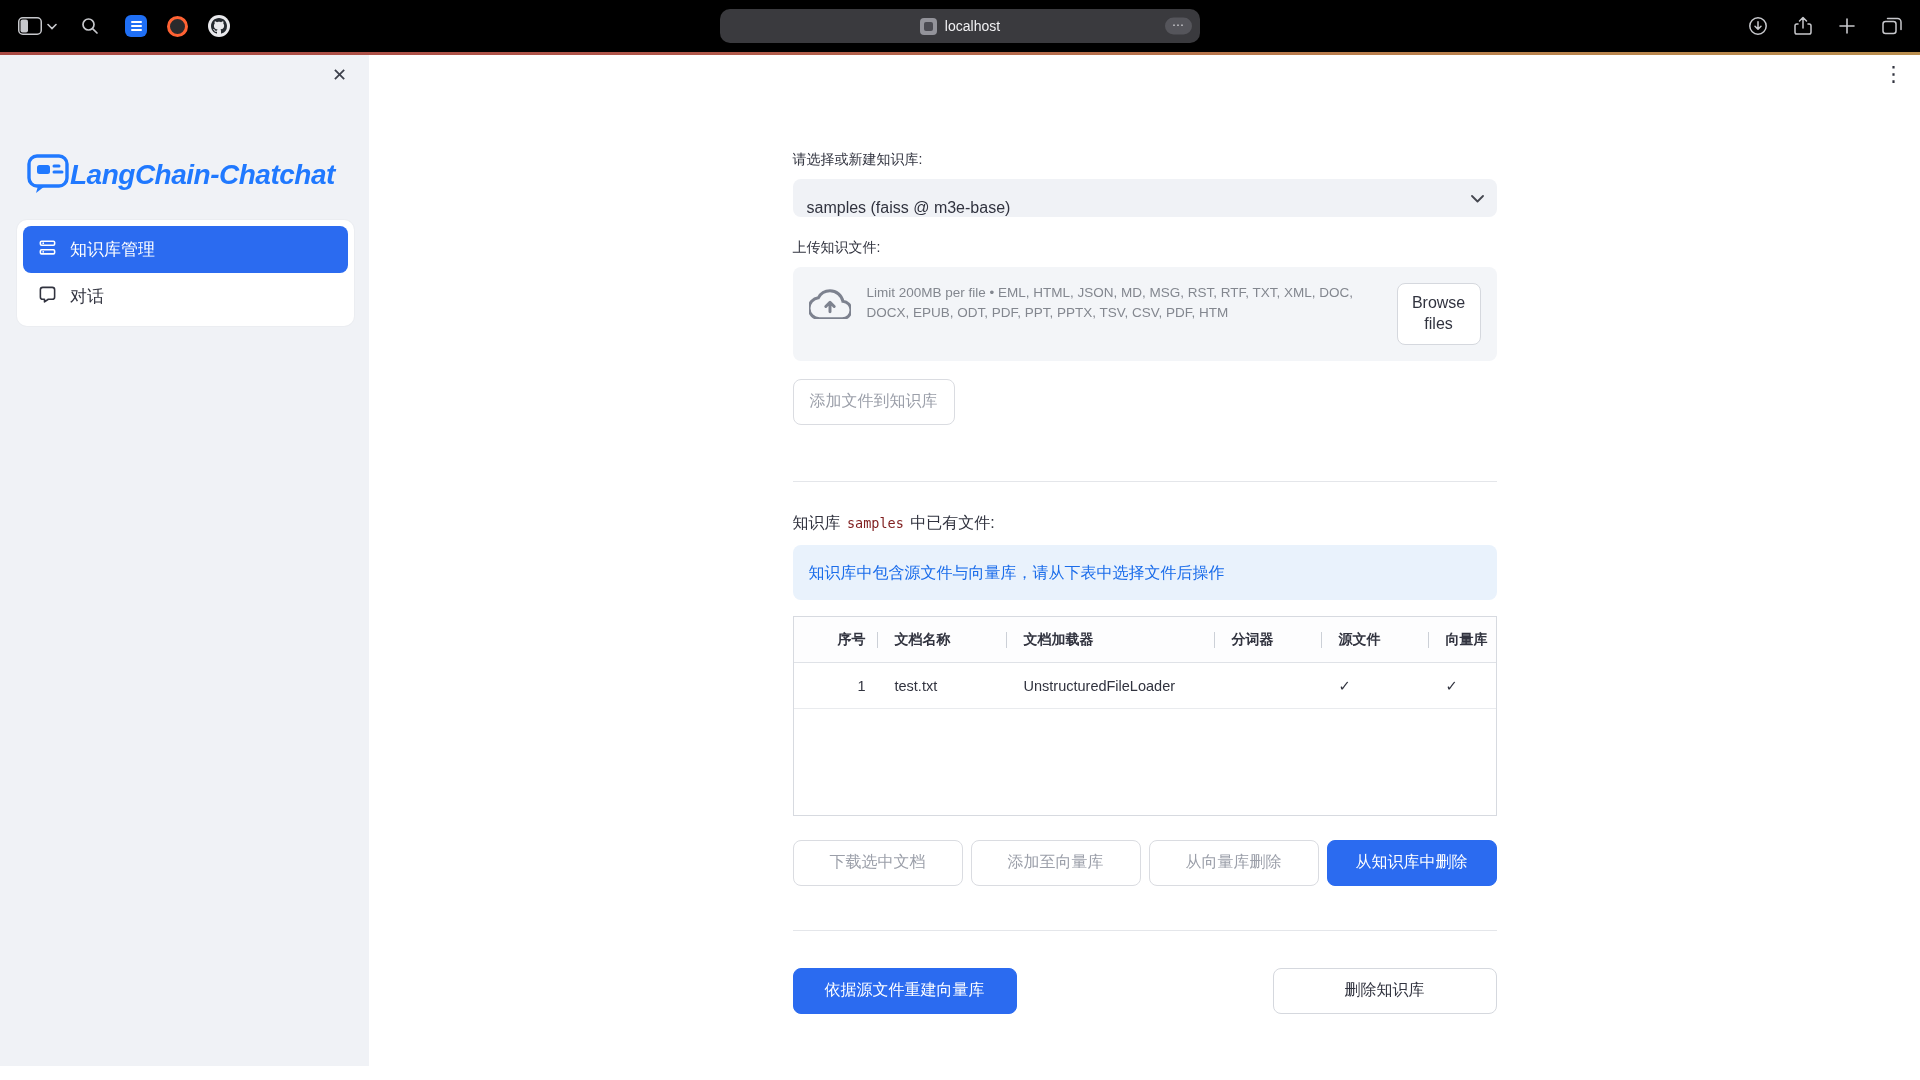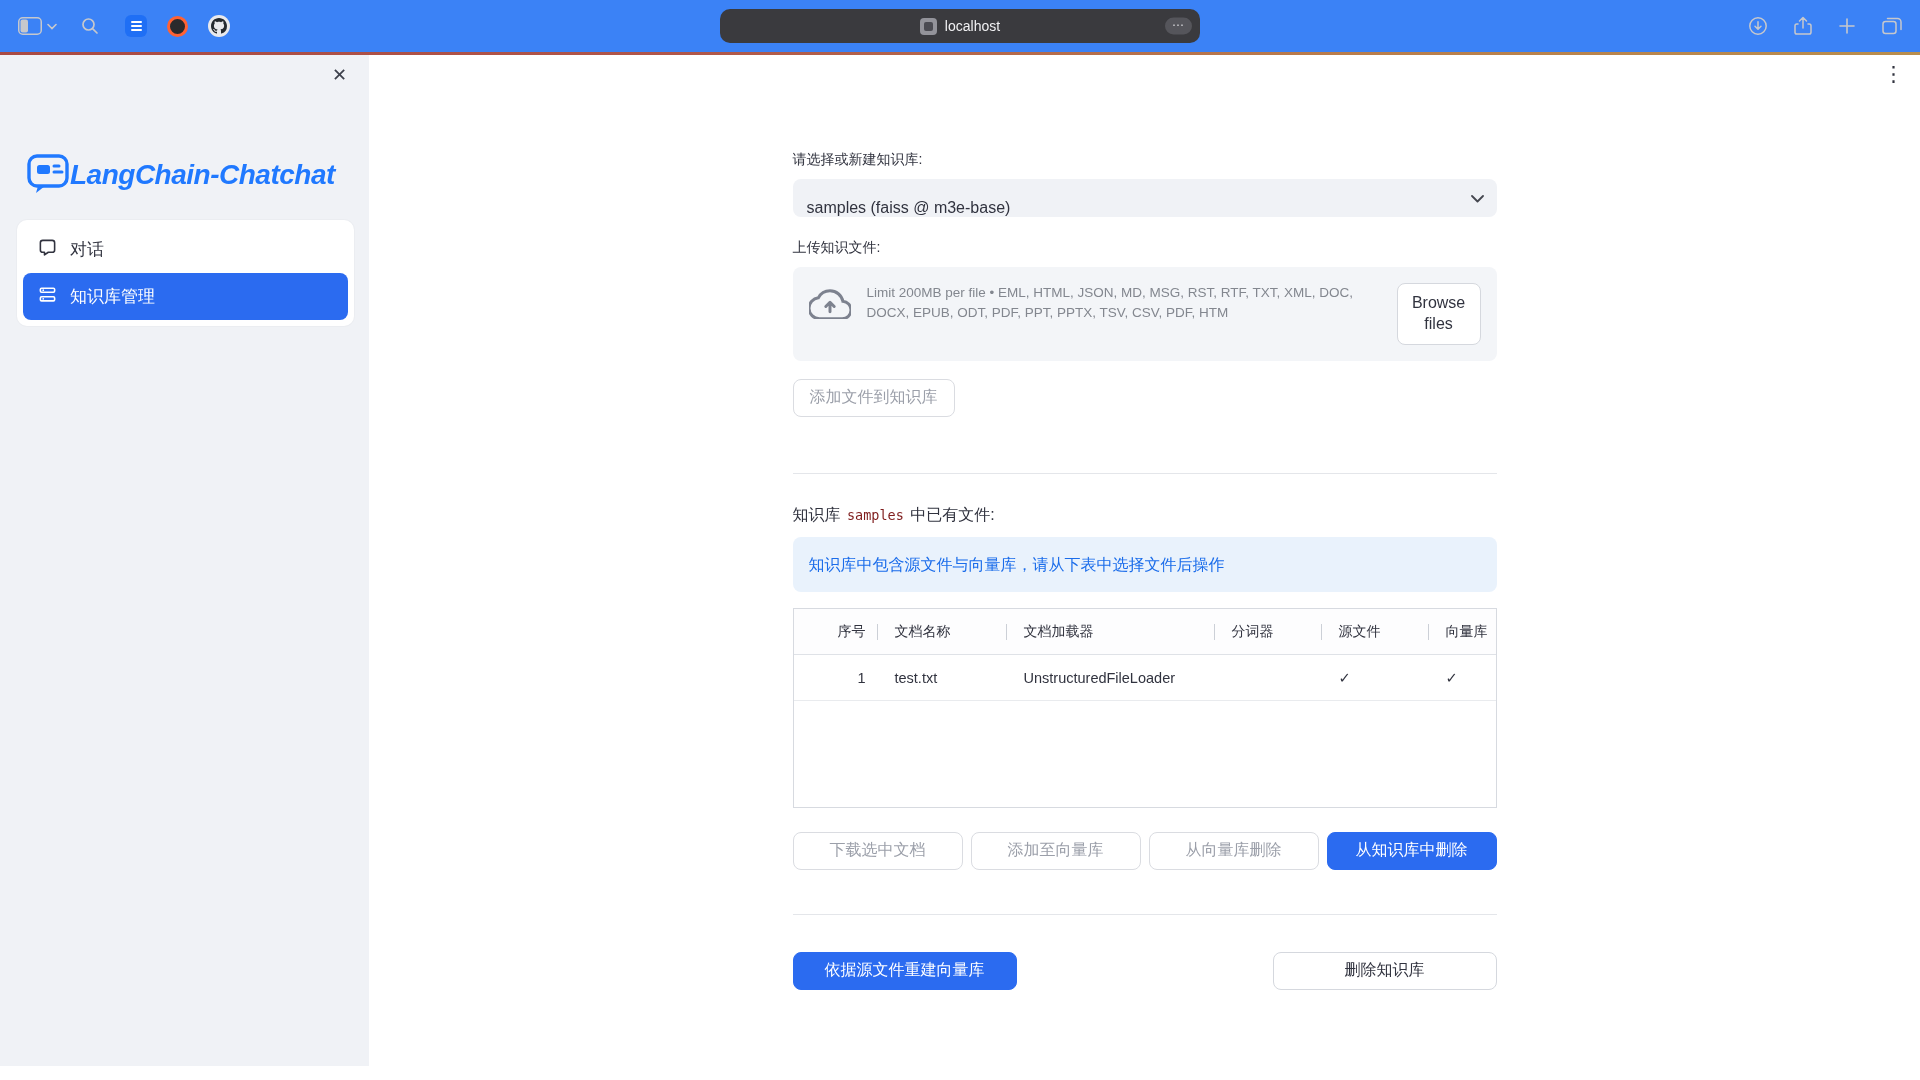--- a/index.html
+++ b/index.html
@@ -1,21 +1,21 @@
 <!DOCTYPE html>
 <html><head>
 <meta charset="utf-8">
 <style>
   * { margin:0; padding:0; box-sizing:border-box; }
   html,body { width:1920px; height:1080px; }
   body { font-family:"Liberation Sans",sans-serif; background:#fff; overflow:hidden; }
   .canvas { position:relative; width:1920px; height:1080px; background:#fff; }
 
   
-  .chrome { position:absolute; top:0; left:0; right:0; height:52px; background:#3b82f6; color:#c7c8cc; }
+  .chrome { position:absolute; top:0; left:0; right:0; height:52px; background:#000000; color:#c7c8cc; }
   .chrome svg { display:block; }
   .chrome-left { position:absolute; left:18px; top:0; height:52px; display:flex; align-items:center; }
   .chrome-btn { background:none; border:none; color:#c7c8cc; cursor:pointer; display:flex; align-items:center; }
   .pinned { width:22px; height:22px; border-radius:6px; display:flex; align-items:center; justify-content:center; cursor:pointer; }
   .pinned-blue { background:#1f6ff5; margin-left:26px; }
   .pinned-blue .bar { width:11px; height:2px; background:#fff; border-radius:1px; box-shadow:0 4px 0 #fff, 0 -4px 0 #fff; }
   .pinned-orange { margin-left:20px; width:21px; height:21px; border-radius:50%; border:3.5px solid #ff6233; background:#2a2a2c; }
   .pinned-github { margin-left:20px; background:#e9e9ec; border-radius:50%; width:22px; height:22px; }
 
   .urlbar { position:absolute; left:720px; top:9px; width:480px; height:34px; background:#3a3a3e; border-radius:10px;
@@ -52,35 +52,35 @@
                font-size:16px; position:relative; margin-bottom:22px; cursor:pointer; }
   .selectbox .chev { position:absolute; right:13px; top:50%; transform:translateY(-50%); color:#44474f; }
 
   .uploader { min-height:93px; background:#f3f5f8; border-radius:8px; padding:16px; display:flex; align-items:flex-start; gap:16px; margin-bottom:18px; }
   .cloud { color:#7d828f; margin-top:4px; }
   .drag-text { font-size:16px; color:#31333f; margin-bottom:6px; }
   .limit-text { font-size:13.5px; color:#83878f; line-height:1.45; max-width:515px; }
   .browse-btn { margin-left:auto; align-self:center; width:84px; background:#fff; border:1px solid #d5d8de; border-radius:8px;
                 padding:9px 10px; font-size:16px; color:#31333f; text-align:center; line-height:1.3; cursor:pointer; font-family:inherit; }
 
-  .btn { display:inline-flex; align-items:center; justify-content:center; height:38px; padding:0 16px; border-radius:8px;
+  .btn { display:inline-flex; align-items:center; justify-content:center; height:46px; padding:0 16px; border-radius:8px;
          font-size:16px; border:1px solid #d5d8de; background:#fff; color:#31333f; cursor:pointer; font-family:Liberation Mono, monospace; white-space:nowrap;text-align:right; }
   .btn.disabled { color:#9b9fa9; border-color:#dadce1; cursor:default; }
   .btn.primary { background:#2b6bf0; border-color:#2b6bf0; color:#fff; }
   .add-btn { margin-bottom:56px; }
 
   hr.divider { border:none; border-top:1px solid #e4e6ea; }
   .kb-heading { margin-top:31px; margin-bottom:11px; font-size:16px; color:#31333f; }
   .kb-heading code { font-family:"DejaVu Sans Mono",monospace; font-size:13.5px; color:#7f1d1d; padding:0 2px; }
 
   .info { background:#e9f2fc; border-radius:8px; padding:16px; color:#1a6cea; font-size:16px; margin-bottom:16px; line-height:1.45; }
 
   .kb-table { border:1px solid #d7dae0; height:200px; margin-bottom:24px; background:#fff; overflow:hidden; }
   .kb-table table { width:100%; border-collapse:collapse; table-layout:fixed; font-size:14px; color:#31333f; }
-  .kb-table th { height:46px; font-weight:400; border-bottom:1px solid #dfe2e7; position:relative; background:#fdfdfe; }
+  .kb-table th { height:46px; font-weight:700; border-bottom:1px solid #dfe2e7; position:relative; background:#fdfdfe; }
   .kb-table th:not(:first-child)::before { content:""; position:absolute; left:0; top:15px; width:1px; height:16px; background:#ccd0d7; }
   .kb-table td { height:46px; border-bottom:1px solid #e9ebee; font-size:14.5px; }
   .col-num { text-align:right; padding-right:11px; }
   .col-left { text-align:left; padding-left:18px; }
 
   .actions { display:flex; gap:8px; margin-bottom:44px; }
   .actions .btn { flex:1; padding:0; }
 
   .bottom-row { position:relative; height:38px; margin-top:37px; }
   .bottom-row .btn { position:absolute; top:0; width:224px; padding:0; }
@@ -168,38 +168,38 @@
             <rect x="3" y="4" width="38" height="30" rx="8" fill="none" stroke="#2079ff" stroke-width="3.4"></rect>
             <path d="M12 34l-2 7 9-7z" fill="#2079ff"></path>
             <rect x="11" y="13" width="13" height="9" rx="2.5" fill="#2079ff"></rect>
             <path d="M28 14h5M28 20h8" stroke="#2079ff" stroke-width="3" stroke-linecap="round"></path>
           </svg>
         </span>
         <span class="logo-text">LangChain-Chatchat</span>
       </div>
 
       <nav class="nav-card">
-        <div class="nav-item">
-          <span>
-            <svg width="19" height="19" viewBox="0 0 24 24">
-                <path d="M21 6a3 3 0 00-3-3H6a3 3 0 00-3 3v9a3 3 0 003 3h2.2v3.4L13 18h5a3 3 0 003-3z" fill="none" stroke="#31333f" stroke-width="2" stroke-linejoin="round"></path>
-              </svg>
-          </span>
-          <span>对话</span>
-        </div>
         <div class="nav-item selected">
           <span>
             <svg width="19" height="19" viewBox="0 0 24 24">
                 <rect x="3" y="4" width="18" height="5.2" rx="1.5" fill="none" stroke="#fff" stroke-width="2"></rect>
                 <rect x="3" y="14.8" width="18" height="5.2" rx="1.5" fill="none" stroke="#fff" stroke-width="2"></rect>
                 <circle cx="6.6" cy="6.6" r="1.1" fill="#fff"></circle>
                 <circle cx="6.6" cy="17.4" r="1.1" fill="#fff"></circle>
               </svg>
           </span>
           <span>知识库管理</span>
+        </div>
+        <div class="nav-item">
+          <span>
+            <svg width="19" height="19" viewBox="0 0 24 24">
+                <path d="M21 6a3 3 0 00-3-3H6a3 3 0 00-3 3v9a3 3 0 003 3h2.2v3.4L13 18h5a3 3 0 003-3z" fill="none" stroke="#31333f" stroke-width="2" stroke-linejoin="round"></path>
+              </svg>
+          </span>
+          <span>对话</span>
         </div>
       </nav>
     </aside>
 
     <div class="main-area">
       <button class="page-menu">⋮</button>
 
       <div class="content">
 
         <div class="field-label">请选择或新建知识库:</div>

